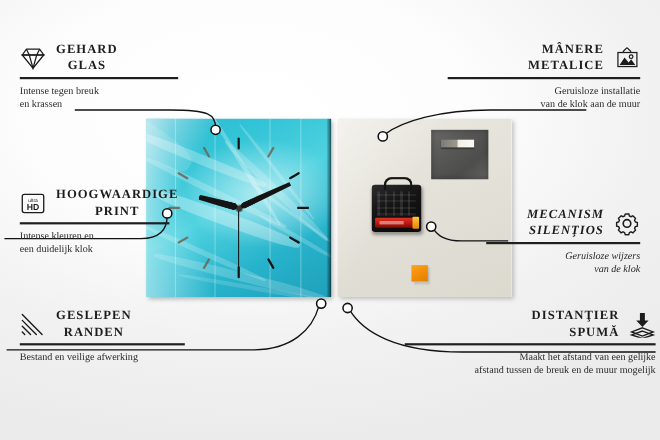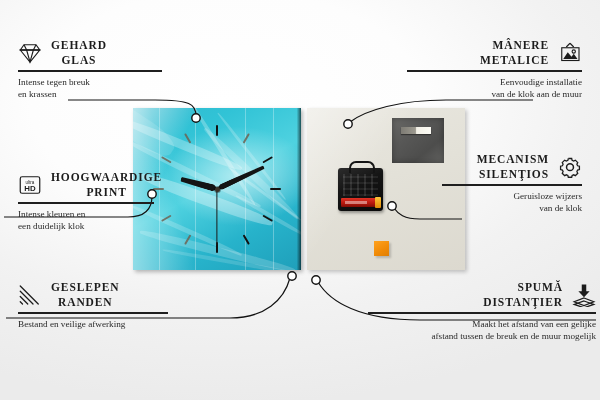--- a/index.html
+++ b/index.html
@@ -302,26 +302,26 @@
           <path d="M16 3 L11 8 M16 3 L21 8"></path>
           <rect x="5" y="9" width="23" height="17"></rect>
           <path d="M7 24 L13 15 L18 21 L21 17 L26 24 Z" fill="#1c1c1c" stroke="none"></path>
           <circle cx="21" cy="14" r="2.2"></circle>
         </g>
           </svg>
       </span>
     </div>
     <div class="rule"></div>
     <div class="desc">
-      <div>Eenvoudige installatie</div>
+      <div>Geruisloze installatie</div>
       <div>van de klok aan de muur</div>
     </div>
   </div>
 
-  <div class="callout right" style="right:18px;top:152px;width:140px;">
+  <div class="callout right" style="right:18px;top:188px;width:140px;font-style:italic;">
     <div class="head">
       <div class="title">
         <div>MECANISM</div>
         <div>SILENŢIOS</div>
       </div>
       <span class="ico">
         <svg viewBox="0 0 32 32">
             <g fill="none" stroke="#1c1c1c" stroke-width="2">
           <path d="M13.4 4.2 h5.2 l.7 2.8 2.4 1.1 2.6-1.3 3.7 3.7 -1.3 2.6 1.1 2.4 2.8 .7 v5.2 l-2.8 .7 -1.1 2.4 1.3 2.6 -3.7 3.7 -2.6-1.3 -2.4 1.1 -.7 2.8 h-5.2" transform="scale(.86) translate(2.6,1.2)"></path>
           <circle cx="16" cy="16.2" r="4.6"></circle>
@@ -333,22 +333,22 @@
     <div class="rule"></div>
     <div class="desc">
       <div>Geruisloze wijzers</div>
       <div>van de klok</div>
     </div>
   </div>
 
   <div class="callout right" style="right:4px;top:280px;width:228px;">
     <div class="head">
       <div class="title">
+        <div>DISTANŢIER</div>
         <div>SPUMĂ</div>
-        <div>DISTANŢIER</div>
       </div>
       <span class="ico">
         <svg viewBox="0 0 32 32">
             <g fill="#1c1c1c">
           <path d="M13 2 h6 v9 h4.5 L16 19 L8.5 11 H13 Z"></path>
           <path d="M16 20 L29 25 L16 30 L3 25 Z" fill="none" stroke="#1c1c1c" stroke-width="1.7"></path>
           <path d="M16 24 L29 28.6 L16 33 L3 28.6 Z" fill="none" stroke="#1c1c1c" stroke-width="1.7"></path>
         </g>
           </svg>
       </span>

